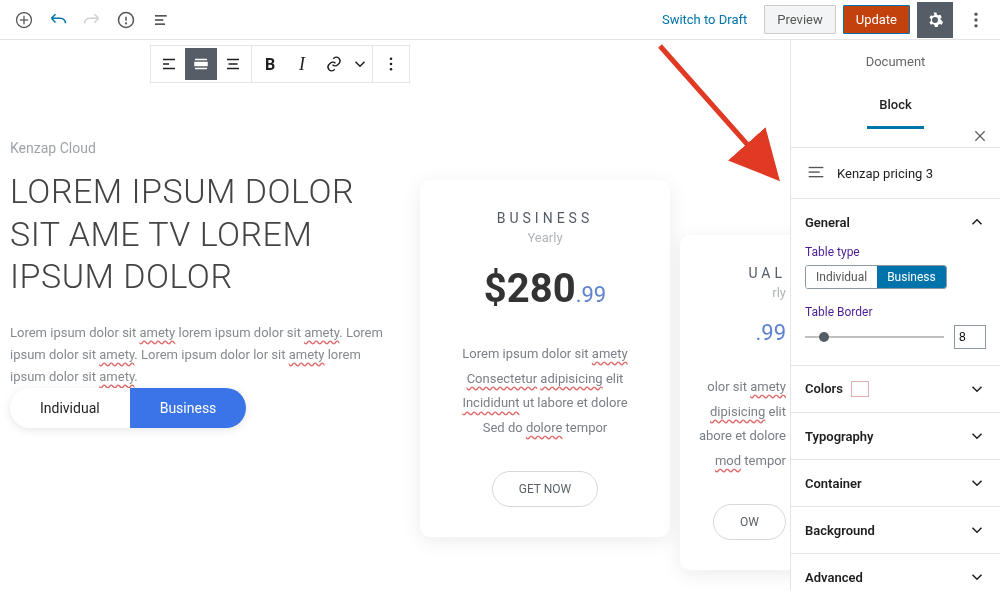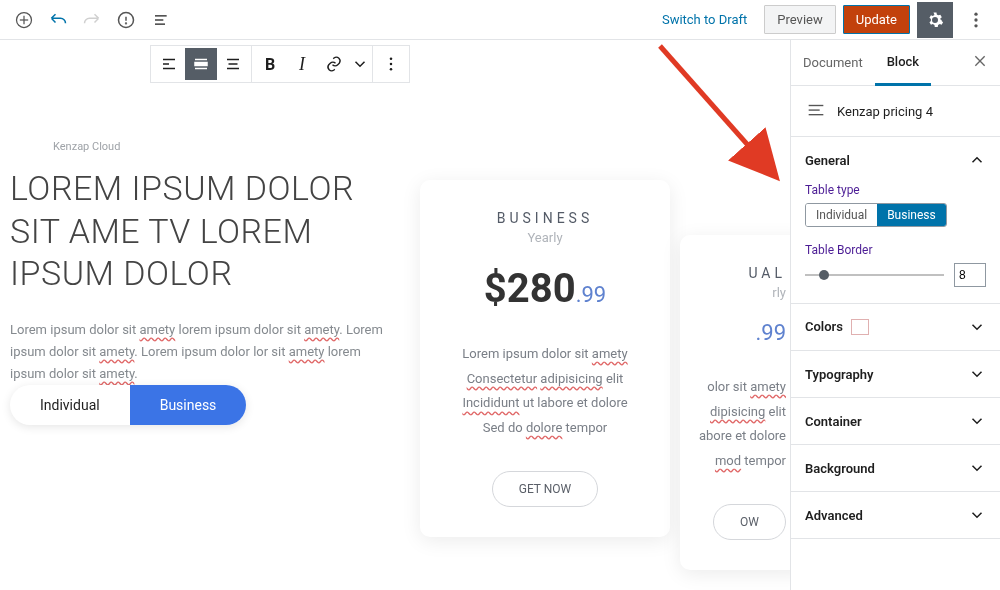--- a/index.html
+++ b/index.html
@@ -27,21 +27,21 @@
 .block-toolbar { position: absolute; top: 5px; left: 150px; display: flex; border: 1px solid #e2e4e7; background: #fff; z-index: 10; }
 .block-toolbar .group { display: flex; border-right: 1px solid #e2e4e7; padding: 2px; }
 .block-toolbar .group:last-child { border-right: none; }
 .tb-btn { width: 32px; height: 32px; display: inline-flex; align-items: center; justify-content: center; cursor: pointer; }
 .tb-btn.active { background: #555d66; color: #fff; }
 .tb-btn svg { width: 18px; height: 18px; }
 .tb-small { width: 20px; height: 32px; }
 
 
 .hero { padding: 100px 0 0 10px; width: 390px; }
-.hero-brand { color: #9fa3a8; font-size: 11px; margin-bottom: 14px; margin-left: 43px; }
+.hero-brand { color: #9fa3a8; font-size: 14px; margin-bottom: 14px; }
 .hero-title { font-size: 34px; font-weight: 300; color: #444; line-height: 1.25; margin-bottom: 24px; letter-spacing: 0.5px; }
 .hero-desc { color: #858a8f; font-size: 13px; line-height: 1.7; }
 .hero-tabs { display: inline-flex; background: #fff; border-radius: 30px; box-shadow: 0 2px 10px rgba(0,0,0,0.1); overflow: hidden; }
 .hero-tab { padding: 12px 30px; cursor: pointer; font-size: 14px; }
 .hero-tab.active { background: #3b74e6; color: #fff; }
 .redund { text-decoration: underline wavy #e06666; text-underline-offset: 3px; }
 
 
 .pricing-card { position: absolute; background: #fff; border-radius: 10px; box-shadow: 0 4px 20px rgba(0,0,0,0.08); padding: 30px 24px; text-align: center; }
 .card-main { top: 140px; left: 420px; width: 250px; }
@@ -51,21 +51,21 @@
 .card-price { margin-bottom: 30px; }
 .price-big { font-size: 40px; font-weight: 700; color: #333; }
 .price-small { font-size: 22px; color: #5f82cf; }
 .card-desc { color: #7a7f87; font-size: 13px; line-height: 1.9; margin-bottom: 30px; }
 .card-btn { display: inline-block; padding: 10px 26px; border: 1px solid #d5d7db; border-radius: 25px; color: #5a5f68; font-size: 12px; cursor: pointer; }
 
 
 .arrow { position: absolute; top: 0; left: 620px; pointer-events: none; }
 
 
-.sb-tabs { display: flex; border-bottom: 1px solid #e2e4e7; align-items: center; }
+.sb-tabs { display: flex; border-bottom: 1px solid #e2e4e7; align-items: center; flex-direction: column; }
 .sb-tab { padding: 14px 12px; cursor: pointer; color: #666; font-size: 13px; }
 .sb-tab.active { border-bottom: 3px solid #0073aa; color: #1e1e1e; margin-bottom: -1px; font-weight: 500; }
 .sb-close { margin-left: auto; padding: 0 12px; cursor: pointer; color: #666; }
 .sb-block-header { display: flex; align-items: center; gap: 10px; padding: 14px 14px; border-bottom: 1px solid #e2e4e7; }
 .sb-block-header svg { width: 22px; height: 22px; }
 .sb-panel { border-bottom: 1px solid #e2e4e7; }
 .sb-panel-head { display: flex; justify-content: space-between; align-items: center; padding: 14px 14px; cursor: pointer; font-weight: 600; font-size: 13px; }
 .sb-panel-body { padding: 0 14px 16px; }
 .sb-field-label { font-size: 12px; color: #4c1d95; margin-bottom: 6px; display: block; }
 .toggle-group { display: inline-flex; border: 1px solid #8f98a1; border-radius: 3px; overflow: hidden; margin-bottom: 16px; }
@@ -253,21 +253,21 @@
           </svg>
       </div>
     </div>
 
     <div class="sb-block-header">
       <svg viewBox="0 0 24 24" stroke="#555" stroke-width="1.5" fill="none">
           <line x1="4" y1="6" x2="20" y2="6"></line>
           <line x1="4" y1="11" x2="16" y2="11"></line>
           <line x1="4" y1="16" x2="20" y2="16"></line>
         </svg>
-      <span>Kenzap pricing 4</span>
+      <span>Kenzap pricing 3</span>
     </div>
 
     <div class="sb-panel">
       <div class="sb-panel-head">
         <span>General</span>
         <svg class="chev" viewBox="0 0 24 24" stroke="currentColor" stroke-width="2" fill="none">
             <polyline points="6 15 12 9 18 15"></polyline>
           </svg>
       </div>
       <div class="sb-panel-body">

